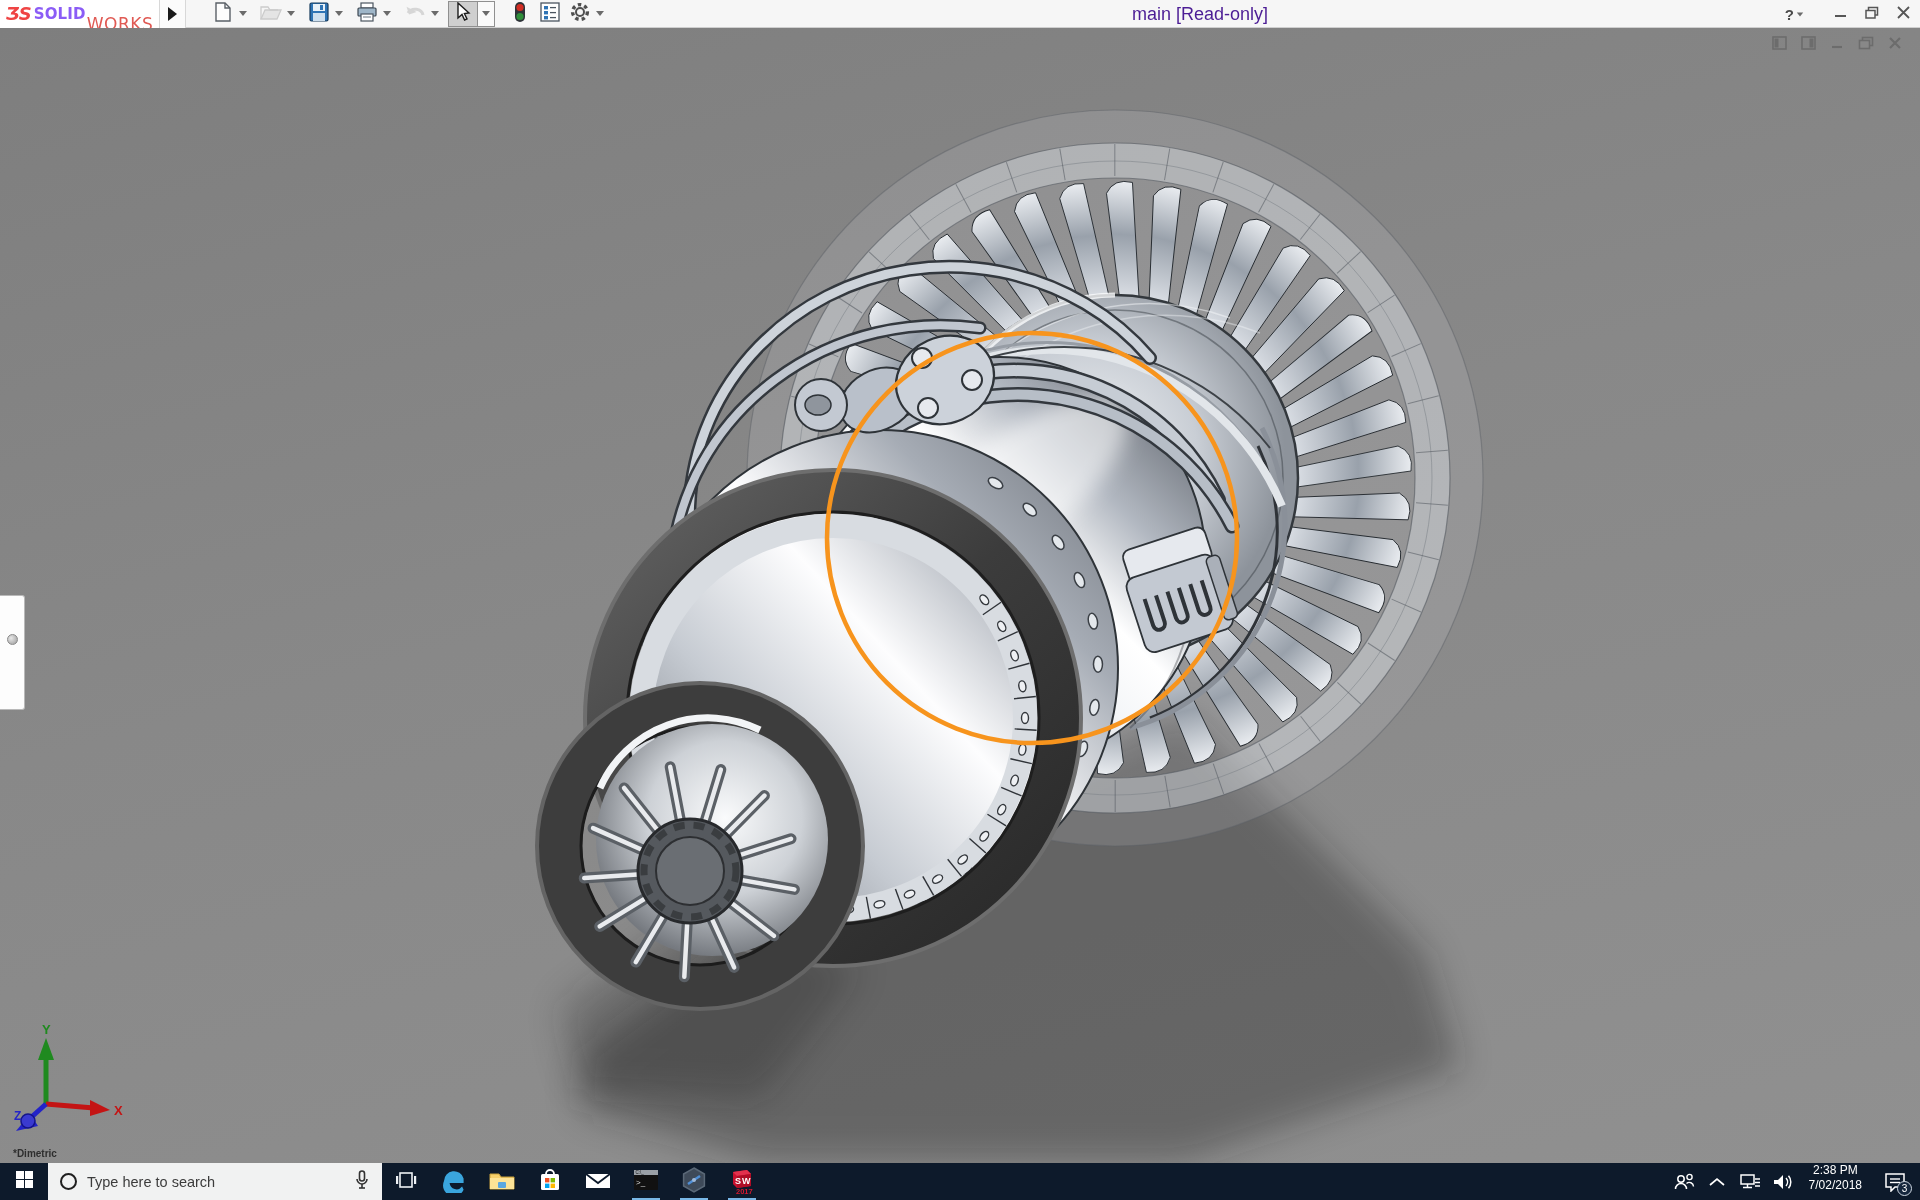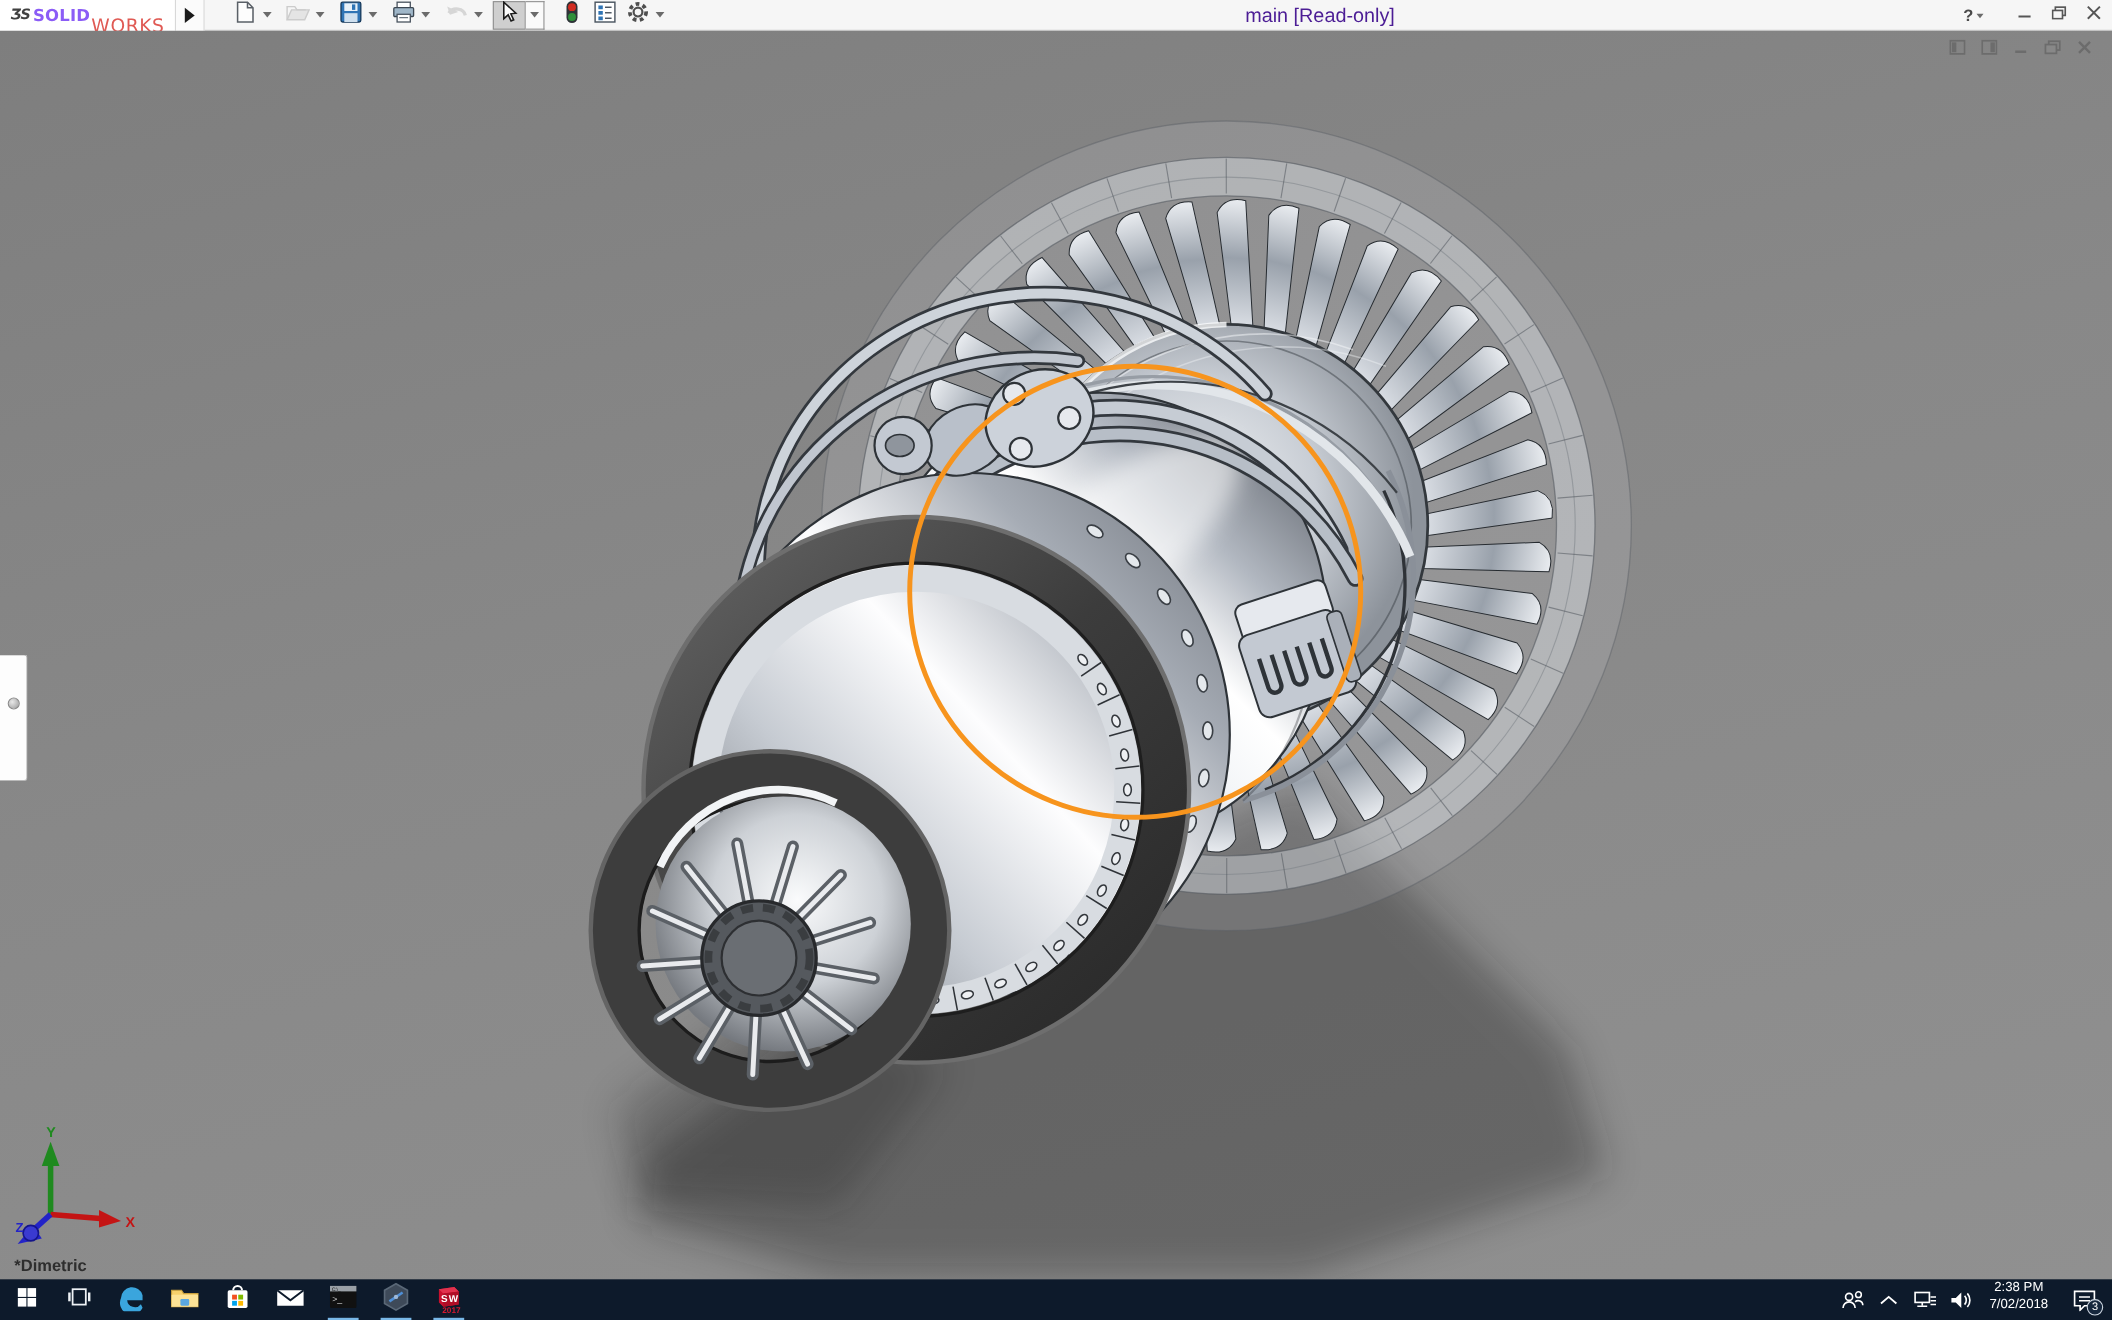--- a/index.html
+++ b/index.html
@@ -6,21 +6,21 @@
   html,body { width:1920px; height:1200px; overflow:hidden;
     font-family:"Liberation Sans", sans-serif; background:#888; }
 
   
   .titlebar { position:absolute; top:0; left:0; width:1920px; height:28px;
     background:#f6f6f6; border-bottom:1px solid #cfcfcf; display:flex; align-items:center; }
   .logo-box { width:160px; height:28px; background:#fff; border-right:1px solid #d8d8d8;
     display:flex; align-items:center; justify-content:center; gap:3px;
     font-family:"DejaVu Sans", sans-serif; }
   .logo-mark { color:#d6randomize001c; }
-  .logo-mark { color:#404040; font-style:italic; font-weight:bold; font-size:13px; letter-spacing:-1px; }
+  .logo-mark { color:#ef4444; font-style:italic; font-weight:bold; font-size:18px; letter-spacing:-1px; }
   .logo-solid { color:#8b5cf6; font-weight:bold; font-size:15px; letter-spacing:0.2px; }
   .logo-works { color:#e05a54; font-weight:normal; font-size:17px; letter-spacing:0.5px; margin-left:-2px;margin-top:20px; }
   .flyout-btn { width:26px; height:28px; display:flex; align-items:center; justify-content:center;
     border-right:1px solid #d8d8d8; background:#fbfbfb; }
   .flyout-tri { width:0; height:0; border-left:9px solid #1a1a1a; border-top:7px solid transparent; border-bottom:7px solid transparent; }
   .tools { display:flex; align-items:center; margin-left:22px; height:28px; }
   .tool { width:30px; height:26px; display:flex; align-items:center; justify-content:center; }
   .tool.disabled { opacity:.45; filter:grayscale(1); }
   .tool.pressed { background:#cfcfcf; border:1px solid #909090; }
   .caret { width:0; height:0; border-left:4px solid transparent; border-right:4px solid transparent;
@@ -37,21 +37,21 @@
 
   
   .viewport { position:absolute; top:28px; left:0; width:1920px; height:1135px;
     background:linear-gradient(165deg,#7e7e7e 0%, #888 45%, #909090 100%); overflow:hidden; }
   .subctl { position:absolute; top:8px; right:18px; display:flex; align-items:center; gap:14px; opacity:.75; }
   .panel-tab { position:absolute; left:0; top:567px; width:25px; height:115px; background:#fdfdfd;
     border:1px solid #b9b9b9; border-left:none; border-radius:0 3px 3px 0;
     display:flex; justify-content:center; }
   .panel-tab .dot { width:11px; height:11px; border-radius:50%; margin-top:38px;
     background:radial-gradient(circle at 35% 35%, #e8e8e8, #9a9a9a); border:1px solid #8a8a8a; }
-  .view-label { position:absolute; left:13px; bottom:4px; font-size:15px; font-weight:bold; color:#2e2e2e; }
+  .view-label { position:absolute; left:13px; bottom:4px; font-size:10px; font-weight:bold; color:#2e2e2e; }
   .triad { position:absolute; left:6px; bottom:26px; }
 
   
   .taskbar { position:absolute; left:0; top:1163px; width:1920px; height:37px;
     background:#0d1a2b; display:flex; align-items:stretch; }
   .tb-btn { width:48px; display:flex; align-items:center; justify-content:center; position:relative; }
   .start { width:48px; }
   .search { width:334px; background:#f1f2f2; display:flex; align-items:center; color:#4b4b4b; }
   .search .ring { width:17px; height:17px; border:2px solid #1f1f1f; border-radius:50%; margin:0 10px 0 12px; }
   .search .ph { font-size:14.5px; color:#3c3c3c; flex:1; }
@@ -540,20 +540,32 @@
     <span>
       <svg width="17" height="17">
           <rect x="0" y="0" width="8" height="8" fill="#fff"></rect>
           <rect x="9" y="0" width="8" height="8" fill="#fff"></rect>
           <rect x="0" y="9" width="8" height="8" fill="#fff"></rect>
           <rect x="9" y="9" width="8" height="8" fill="#fff"></rect>
         </svg>
     </span>
   </div>
 
+  <div class="search">
+    <span class="ring"></span>
+    <span class="ph">Type here to search</span>
+    <span style="margin-right:12px;">
+      <svg width="16" height="20">
+          <rect x="5.5" y="1" width="5" height="10" rx="2.5" fill="none" stroke="#333" stroke-width="1.6"></rect>
+          <path d="M3 9 a5 5 0 0 0 10 0" fill="none" stroke="#333" stroke-width="1.6"></path>
+          <line x1="8" y1="14" x2="8" y2="18" stroke="#333" stroke-width="1.6"></line>
+          <line x1="5" y1="18" x2="11" y2="18" stroke="#333" stroke-width="1.6"></line>
+        </svg>
+    </span>
+  </div>
 
   <div class="tb-btn">
     <span>
       <svg width="22" height="18">
           <rect x="5" y="2" width="12" height="14" fill="none" stroke="#eef2f6" stroke-width="1.6"></rect>
           <rect x="1" y="5" width="2.2" height="8" fill="#eef2f6"></rect>
           <rect x="19" y="5" width="2.2" height="8" fill="#eef2f6"></rect>
         </svg>
     </span>
   </div>

